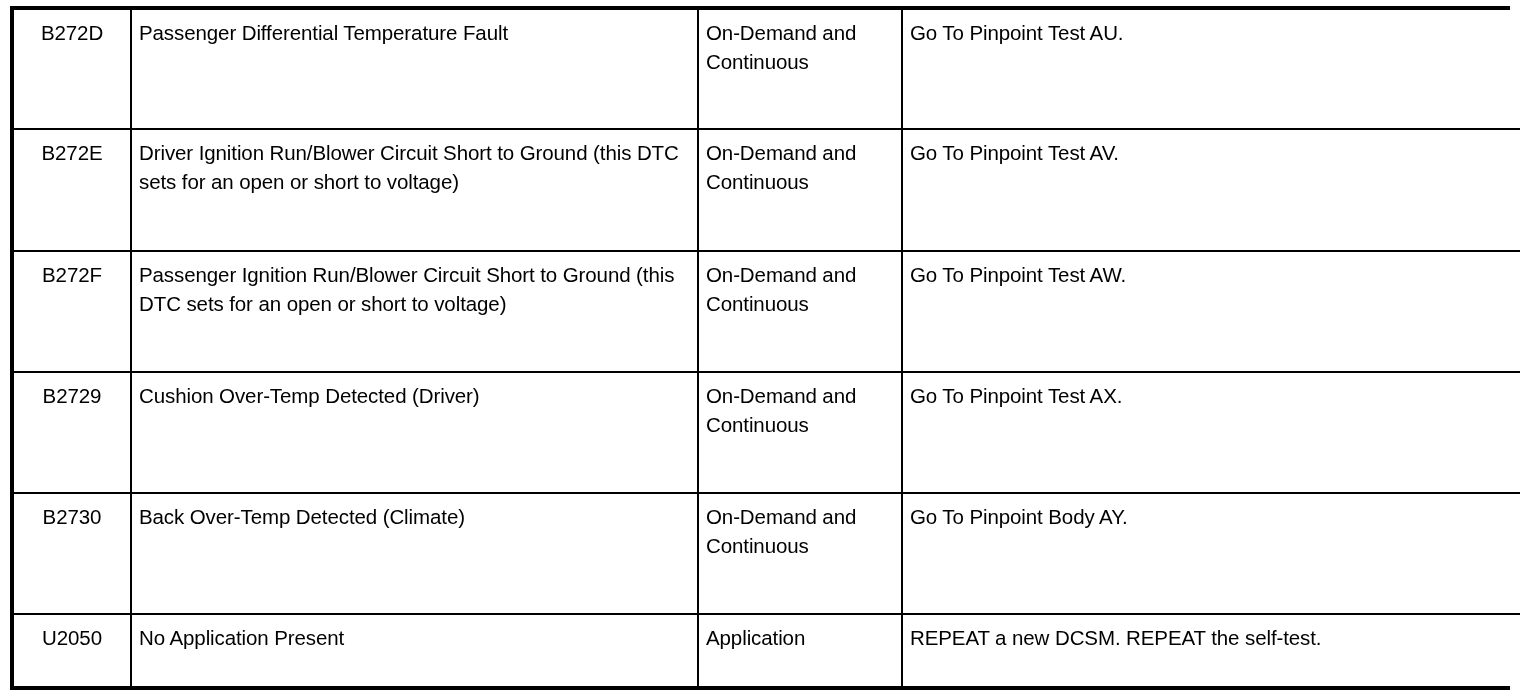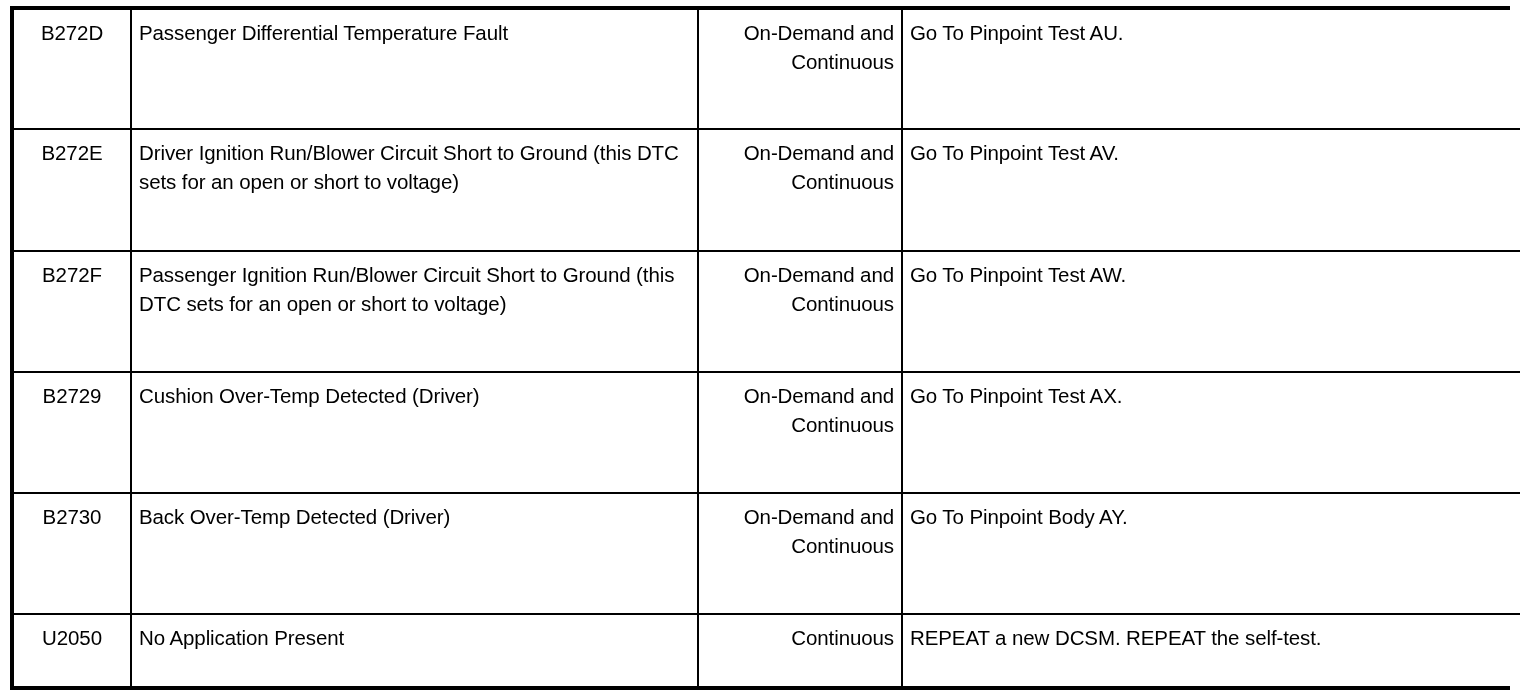--- a/index.html
+++ b/index.html
@@ -53,21 +53,21 @@
     border-right: none;
   }
 
   
   table.dtc-table tr.row-final td {
     border-top: 4px solid #000000;
   }
 
   .col-dtc    { width: 117px; text-align: center; }
   .col-desc   { width: 567px; text-align: left; }
-  .col-mode   { width: 204px; text-align: right; }
+  .col-mode   { width: 204px; text-align: left; }
   .col-action { width: 686px; text-align: left; }
 
   .cell-text {
     display: block;
     white-space: pre-line;
   }
 </style>
 </head>
 <body>
 
@@ -134,39 +134,39 @@
         <td class="col-action">
             <span class="cell-text">Go To Pinpoint Test AX.</span>
           </td>
       </tr>
 
       <tr>
         <td class="col-dtc">
             <span class="cell-text">B2730</span>
           </td>
         <td class="col-desc">
-            <span class="cell-text">Back Over-Temp Detected (Driver)</span>
+            <span class="cell-text">Back Over-Temp Detected (Climate)</span>
           </td>
         <td class="col-mode">
             <span class="cell-text">On-Demand and Continuous</span>
           </td>
         <td class="col-action">
             <span class="cell-text">Go To Pinpoint Body AY.</span>
           </td>
       </tr>
 
       <tr>
         <td class="col-dtc">
             <span class="cell-text">U2050</span>
           </td>
         <td class="col-desc">
             <span class="cell-text">No Application Present</span>
           </td>
         <td class="col-mode">
-            <span class="cell-text">Continuous</span>
+            <span class="cell-text">Application</span>
           </td>
         <td class="col-action">
             <span class="cell-text">REPEAT a new DCSM. REPEAT the self-test.</span>
           </td>
       </tr>
 
 
     </tbody>
   </table>
 </div>

